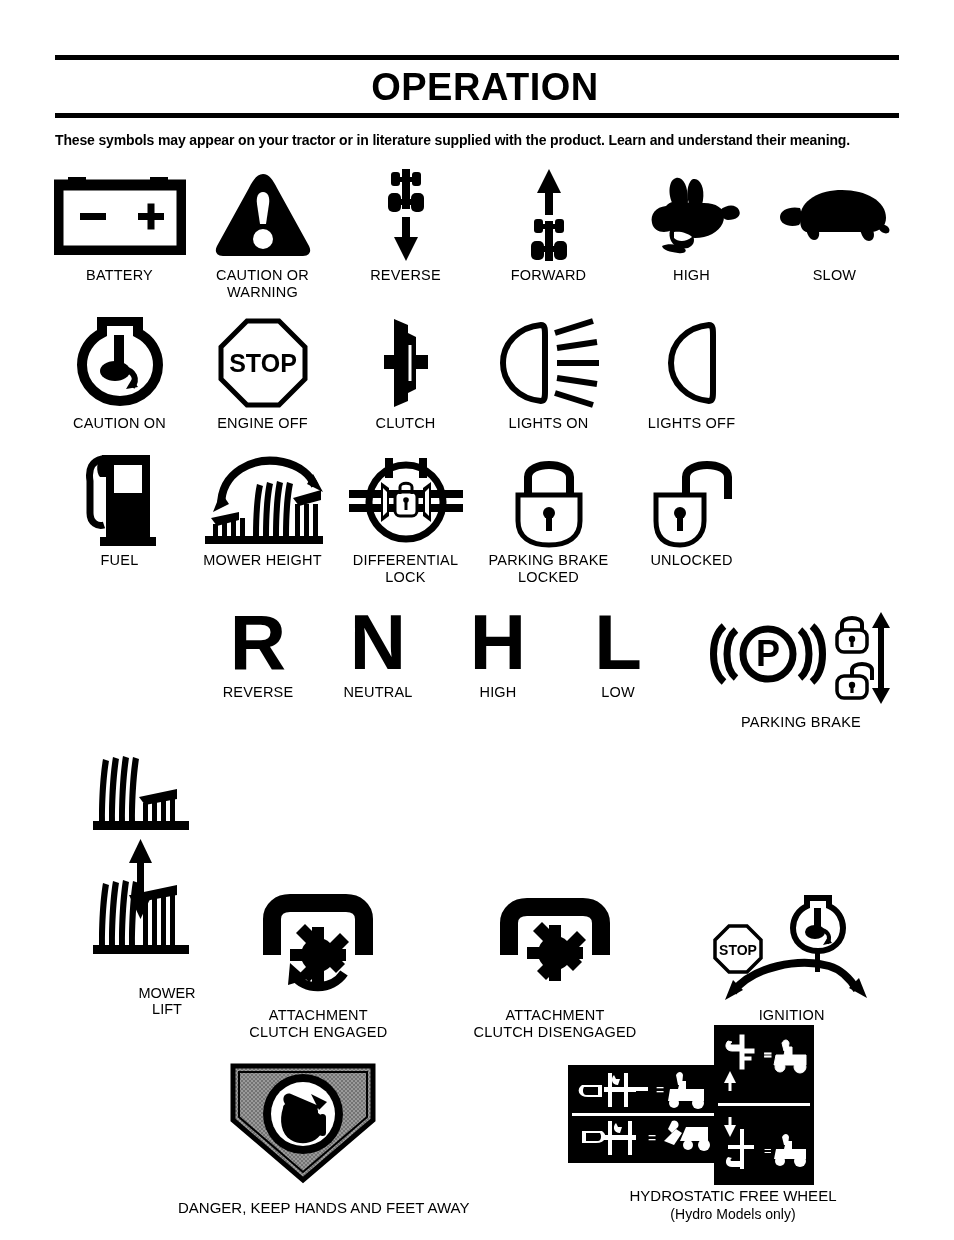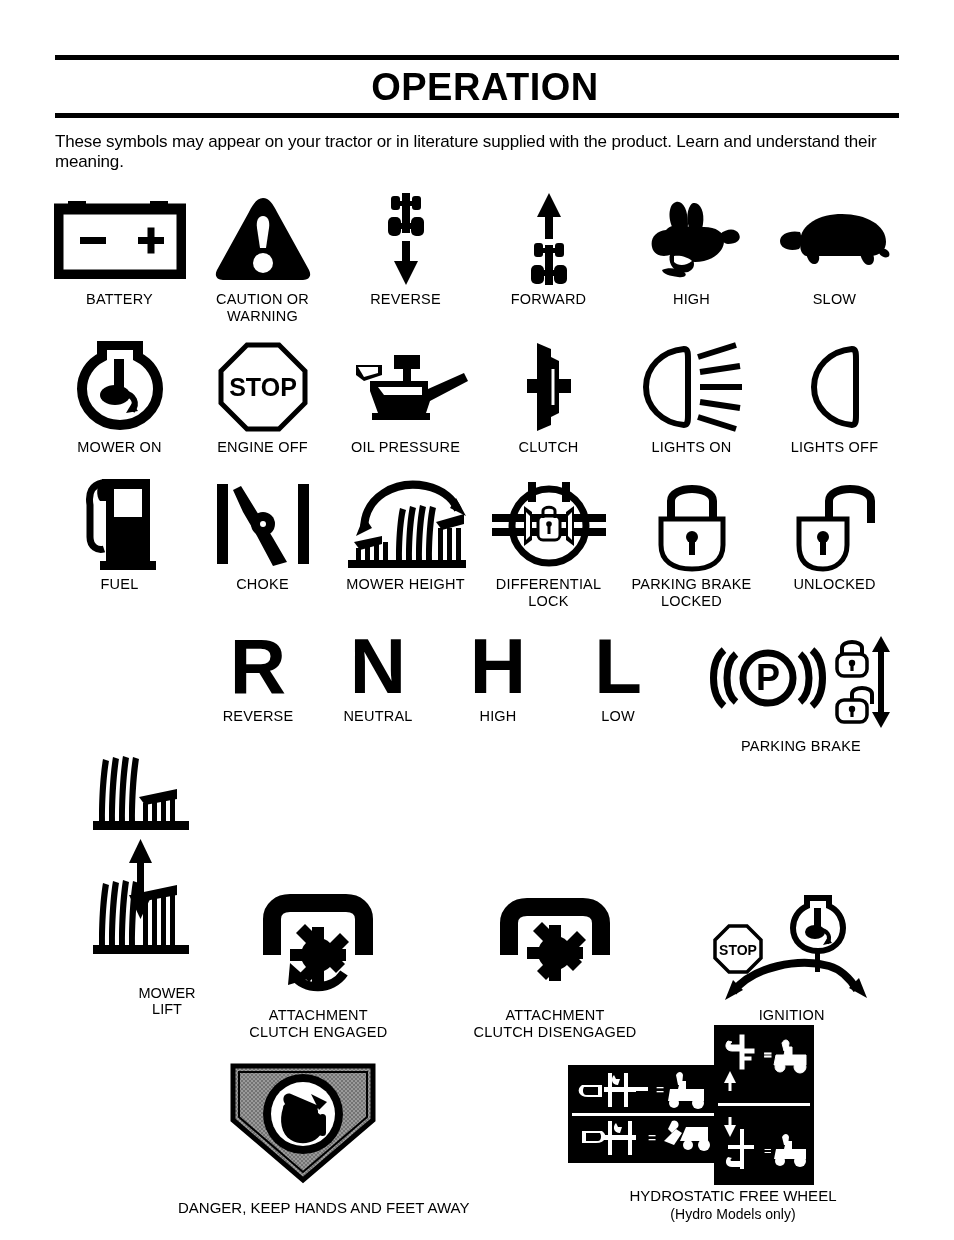--- a/index.html
+++ b/index.html
@@ -21,22 +21,22 @@
   .title {
     text-align:center;
     font-weight:bold;
     font-size:38px;
     letter-spacing:0.5px;
     padding:6px 0 4px 16px;
     font-family:"Liberation Sans", sans-serif;
   }
   .intro {
     margin:14px 55px 8px 55px;
-    font-size:17px;
-    font-weight:normal;
+    font-size:14px;
+    font-weight:bold;
     letter-spacing:-0.15px;
     line-height:1.2;
   }
 
   
   .grid {
     margin: 18px 48px 0 48px;
     display:grid;
     grid-template-columns: repeat(6, 1fr);
     row-gap: 10px;
@@ -215,47 +215,33 @@
     <div class="cell">
       <div class="glyph">
         <svg width="96" height="92" viewBox="0 0 96 92">
           <path d="M30 4 L66 4 L66 16 C78 22 86 34 86 48 C86 68 69 84 48 84 C27 84 10 68 10 48 C10 34 18 22 30 16 Z" fill="none" stroke="#000" stroke-width="10"></path>
           <rect x="42" y="18" width="10" height="30" fill="#000"></rect>
           <ellipse cx="43" cy="54" rx="15" ry="10" fill="#000"></ellipse>
           <path d="M52 52 C62 54 66 62 60 70" fill="none" stroke="#000" stroke-width="6"></path>
           <path d="M54 72 L66 70 L60 62 Z" fill="#000"></path>
         </svg>
       </div>
-      <div class="cap">MOWER ON</div>
+      <div class="cap">CAUTION ON</div>
     </div>
 
     <div class="cell">
       <div class="glyph">
         <svg width="90" height="90" viewBox="0 0 90 90">
           <path d="M29 3 L61 3 L87 29 L87 61 L61 87 L29 87 L3 61 L3 29 Z" fill="#fff" stroke="#000" stroke-width="5"></path>
           <text x="45" y="54" font-family="Liberation Sans, sans-serif" font-size="25" font-weight="bold" text-anchor="middle" fill="#000">STOP</text>
         </svg>
       </div>
       <div class="cap">ENGINE OFF</div>
     </div>
 
-    <div class="cell">
-      <div class="glyph">
-        <svg width="128" height="72" viewBox="0 0 128 72">
-          <rect x="52" y="4" width="26" height="14" fill="#000"></rect>
-          <rect x="61" y="16" width="8" height="14" fill="#000"></rect>
-          <path d="M14 14 L40 14 L40 24 L22 30 L14 24 Z" fill="#000"></path>
-          <path d="M16 16 L36 16 L36 22 L22 26 Z" fill="#fff"></path>
-          <path d="M28 30 L86 30 L86 38 L122 22 L126 30 L88 50 L84 62 L36 62 L28 40 Z" fill="#000"></path>
-          <path d="M36 36 L80 36 L80 44 L42 44 Z" fill="#fff"></path>
-          <rect x="30" y="62" width="58" height="7" fill="#000"></rect>
-        </svg>
-      </div>
-      <div class="cap">OIL PRESSURE</div>
-    </div>
 
     <div class="cell">
       <div class="glyph">
         <svg width="60" height="96" viewBox="0 0 60 96">
           <path d="M18 4 L32 10 L32 86 L18 92 Z" fill="#000"></path>
           <path d="M32 18 L40 22 L40 74 L32 78 Z" fill="#000"></path>
           <rect x="8" y="40" width="44" height="14" fill="#000"></rect>
           <path d="M34 30 L34 66" stroke="#fff" stroke-width="3"></path>
         </svg>
       </div>
@@ -294,32 +280,20 @@
           <rect x="26" y="4" width="44" height="84" fill="#000"></rect>
           <rect x="34" y="14" width="28" height="28" fill="#fff"></rect>
           <rect x="20" y="86" width="56" height="9" fill="#000"></rect>
           <path d="M22 8 C12 10 8 18 10 30 L10 62 C10 72 18 76 24 74" fill="none" stroke="#000" stroke-width="7"></path>
           <path d="M22 4 L26 4 L26 26 L20 26 C16 22 16 10 22 4 Z" fill="#000"></path>
         </svg>
       </div>
       <div class="cap">FUEL</div>
     </div>
 
-    <div class="cell">
-      <div class="glyph">
-        <svg width="104" height="92" viewBox="0 0 104 92">
-          <rect x="6" y="6" width="11" height="80" fill="#000"></rect>
-          <rect x="87" y="6" width="11" height="80" fill="#000"></rect>
-          <path d="M30 8 L46 34 L62 60 L76 84 L62 88 L46 58 L32 34 L22 12 Z" fill="#000"></path>
-          <circle cx="52" cy="46" r="12" fill="#000"></circle>
-          <circle cx="52" cy="46" r="3" fill="#fff"></circle>
-        </svg>
-      </div>
-      <div class="cap">CHOKE</div>
-    </div>
 
     <div class="cell">
       <div class="glyph">
         <svg width="136" height="100" viewBox="0 0 136 100">
           <path d="M26 56 C26 22 58 6 88 12 C106 16 116 26 120 36" fill="none" stroke="#000" stroke-width="8"></path>
           <path d="M18 62 L34 54 L26 42 Z" fill="#000"></path>
           <path d="M128 42 L112 34 L118 24 Z" fill="#000"></path>
           <g fill="#000">
             <path d="M62 34 C62 34 58 50 58 86 L64 86 C64 50 68 36 68 36 Z"></path>
             <path d="M72 32 C72 32 68 48 68 86 L74 86 C74 50 78 34 78 34 Z"></path>

